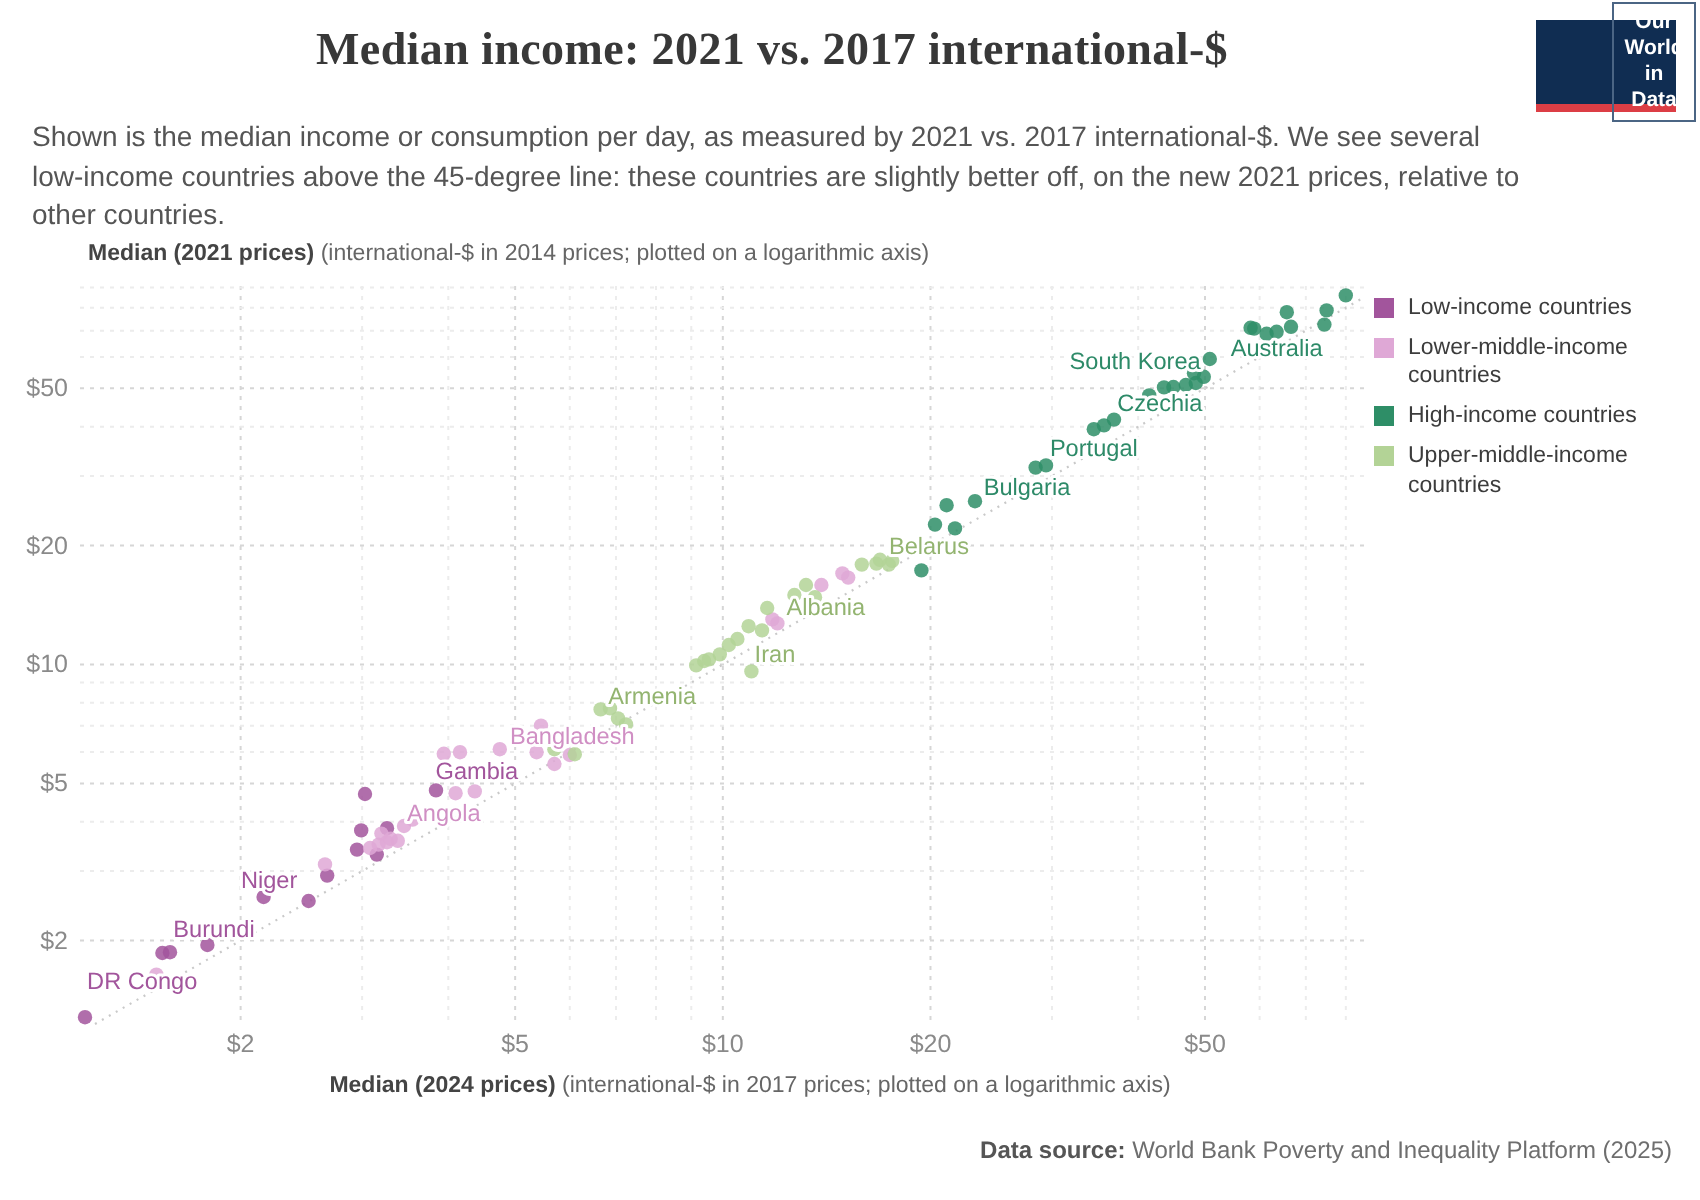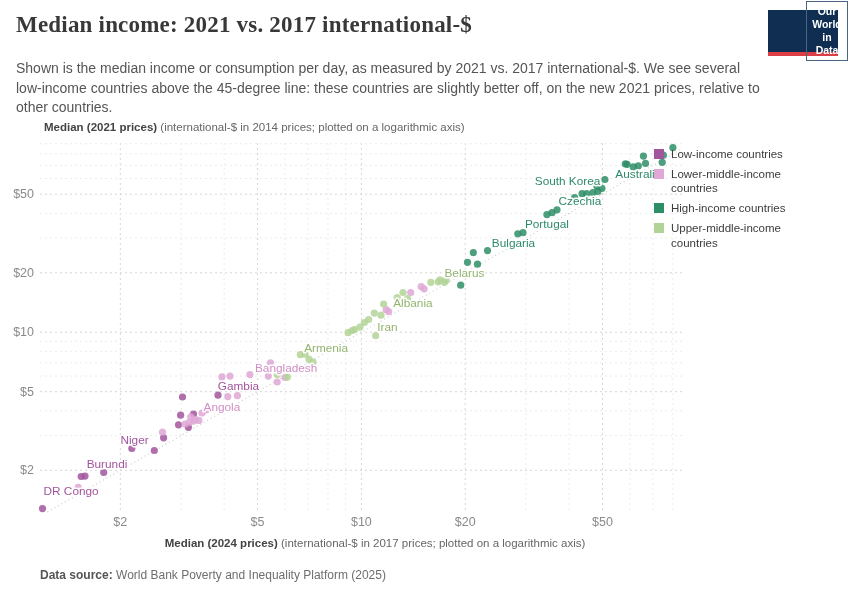--- a/index.html
+++ b/index.html
@@ -2,44 +2,44 @@
 <html><head>
 <meta charset="utf-8">
 <style>
   * { margin:0; padding:0; box-sizing:border-box; }
   html,body { background:#fff; }
   body { font-family:"Liberation Sans", sans-serif; }
   #frame { position:relative; width:850px; height:600px; background:#fff; overflow:hidden; }
 
   .title { position:absolute; left:16px; top:12px; width:740px;
            font-family:"Liberation Serif", serif; font-weight:bold;
-           font-size:23px; color:#383838; letter-spacing:.2px; }
+           font-size:23px; color:#383838; letter-spacing:.2px;text-align:center; }
   .subtitle { position:absolute; left:16px; top:59px; width:745px;
               font-size:14px; line-height:1.4; color:#555; }
 
   .logo { position:absolute; right:12px; top:10px; width:70px; height:46px;
           background:#102d52; border-bottom:4px solid #dc3e45;
           display:flex; align-items:center; justify-content:center;padding-left:48px; }
   .logo-inner { border:1px solid #4b6584; padding:3px 5px; text-align:center;
                 color:#fff; font-weight:bold; font-size:10.5px; line-height:1.25; }
 
   .axis-title { position:absolute; font-size:11.5px; color:#666; }
   .axis-title b { color:#444;padding-left:28px; }
   #y-axis-title { left:16px; top:121px; }
   #x-axis-title { left:40px; top:537px; width:642px; text-align:center; }
 
   #plot-svg { position:absolute; left:0; top:0; }
 
-  .legend { position:absolute; left:654px; top:147px; width:160px; }
+  .legend { position:absolute; left:687px; top:147px; width:160px; }
   .legend-item { display:flex; margin-bottom:5px; cursor:default; }
   .legend-swatch { width:10px; height:10px; margin:2px 7px 0 0; flex:0 0 10px; }
   .legend-label { font-size:11.5px; line-height:1.28; color:#3c3c3c; }
 
   .footer { position:absolute; left:16px; right:14px; top:568px;
-            display:flex; justify-content:space-between;
+            display:flex; justify-content:flex-end;
             font-size:12px; color:#6e6e6e;padding-left:24px; }
   .footer b { color:#555; }
 </style>
 </head>
 <body>
 
 <div id="frame">
 
   <h1 class="title">Median income: 2021 vs. 2017 international-$</h1>
 

